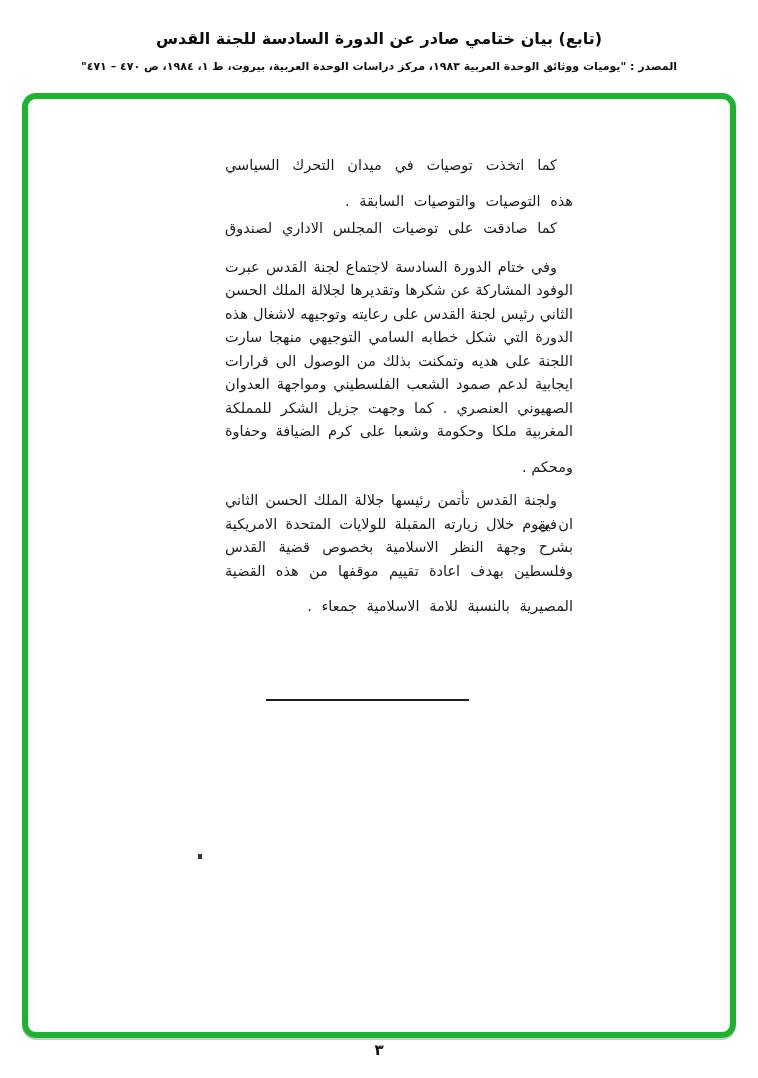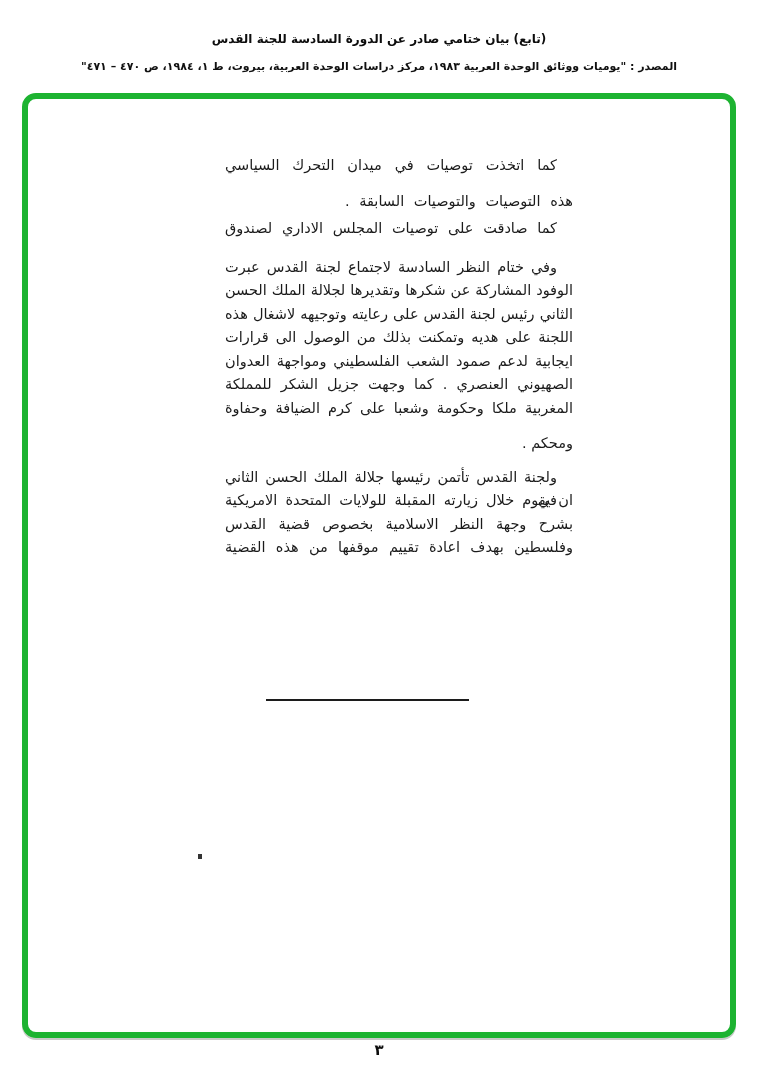--- a/index.html
+++ b/index.html
@@ -2,21 +2,21 @@
 <html lang="ar"><head>
 <meta charset="utf-8">
 <style>
   html,body { margin:0; padding:0; background:#ffffff; }
   .page {
     position:relative; width:758px; height:1078px; background:#ffffff;
     font-family:"DejaVu Sans", sans-serif; color:#161616; overflow:hidden;
   }
   .header-title {
     position:absolute; top:29px; left:0; width:100%;
-    text-align:center; direction:rtl; font-weight:bold; font-size:12px; line-height:20px;
+    text-align:center; direction:rtl; font-weight:bold; font-size:16px; line-height:20px;
     color:#0d0d0d;
   }
   .header-source {
     position:absolute; top:59px; left:0; width:100%;
     text-align:center; direction:rtl; font-weight:bold; font-size:11px; line-height:16px;
     color:#101010;
   }
   .frame {
     position:absolute; left:22px; top:93px; width:714px; height:945px;
     box-sizing:border-box; border:6px solid #1db331; border-radius:14px;
@@ -57,35 +57,37 @@
     <div class="para">
       <div class="line first">كما اتخذت توصيات في ميدان التحرك السياسي</div>
       <div class="line plast spread">هذه التوصيات والتوصيات السابقة .</div>
     </div>
 
     <div class="para p-gap-sm">
       <div class="line first">كما صادقت على توصيات المجلس الاداري لصندوق</div>
     </div>
 
     <div class="para p-gap-md">
-      <div class="line first">وفي ختام النظر السادسة لاجتماع لجنة القدس عبرت</div>
+      <div class="line first">وفي ختام الدورة السادسة لاجتماع لجنة القدس عبرت</div>
       <div class="line">الوفود المشاركة عن شكرها وتقديرها لجلالة الملك الحسن</div>
       <div class="line">الثاني رئيس لجنة القدس على رعايته وتوجيهه لاشغال هذه</div>
+      <div class="line">الدورة التي شكل خطابه السامي التوجيهي منهجا سارت</div>
       <div class="line">اللجنة على هديه وتمكنت بذلك من الوصول الى قرارات</div>
       <div class="line">ايجابية لدعم صمود الشعب الفلسطيني ومواجهة العدوان</div>
       <div class="line">الصهيوني العنصري . كما وجهت جزيل الشكر للمملكة</div>
       <div class="line">المغربية ملكا وحكومة وشعبا على كرم الضيافة وحفاوة</div>
       <div class="line plast">ومحكم .</div>
     </div>
 
     <div class="para p-gap-lg">
       <div class="line first">ولجنة القدس تأتمن رئيسها جلالة الملك الحسن الثاني في</div>
       <div class="line">ان يقوم خلال زيارته المقبلة للولايات المتحدة الامريكية</div>
       <div class="line">بشرح وجهة النظر الاسلامية بخصوص قضية القدس</div>
       <div class="line">وفلسطين بهدف اعادة تقييم موقفها من هذه القضية</div>
+      <div class="line plast spread">المصيرية بالنسبة للامة الاسلامية جمعاء .</div>
     </div>
 
   </div>
 
   <div class="divider"></div>
 
   <div class="speck"></div>
 
   <div class="pagenum">٣</div>
 

